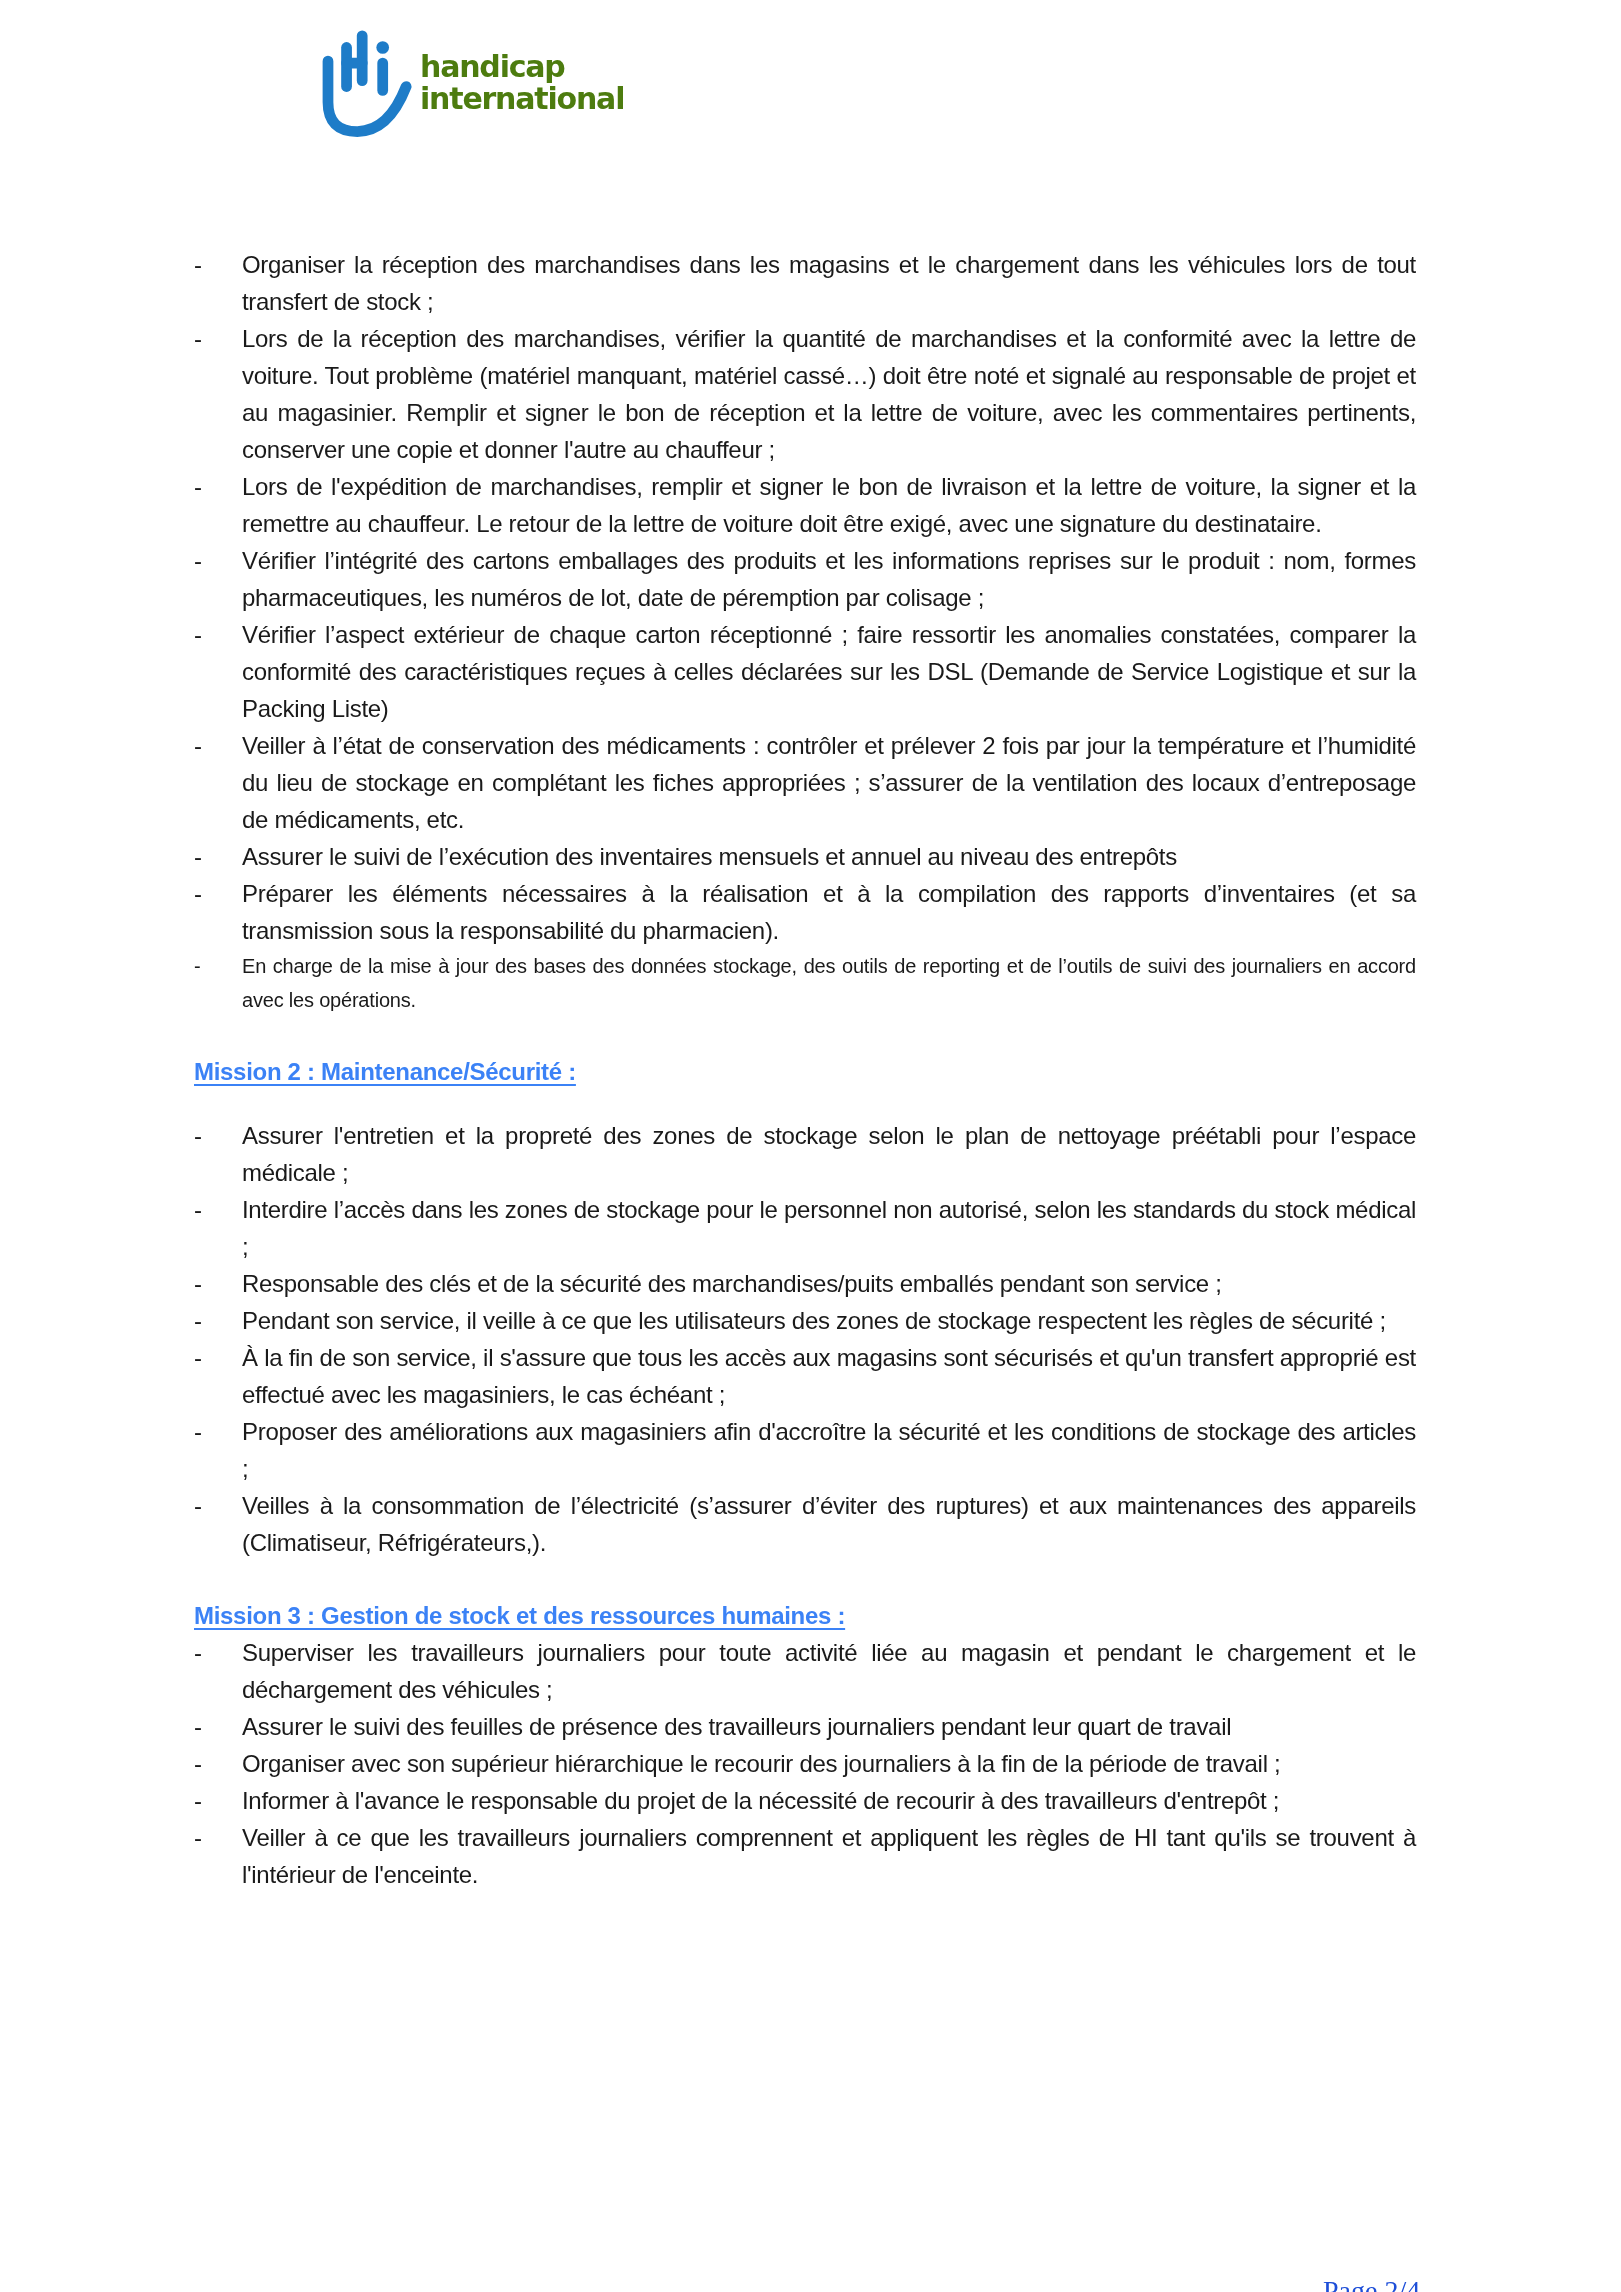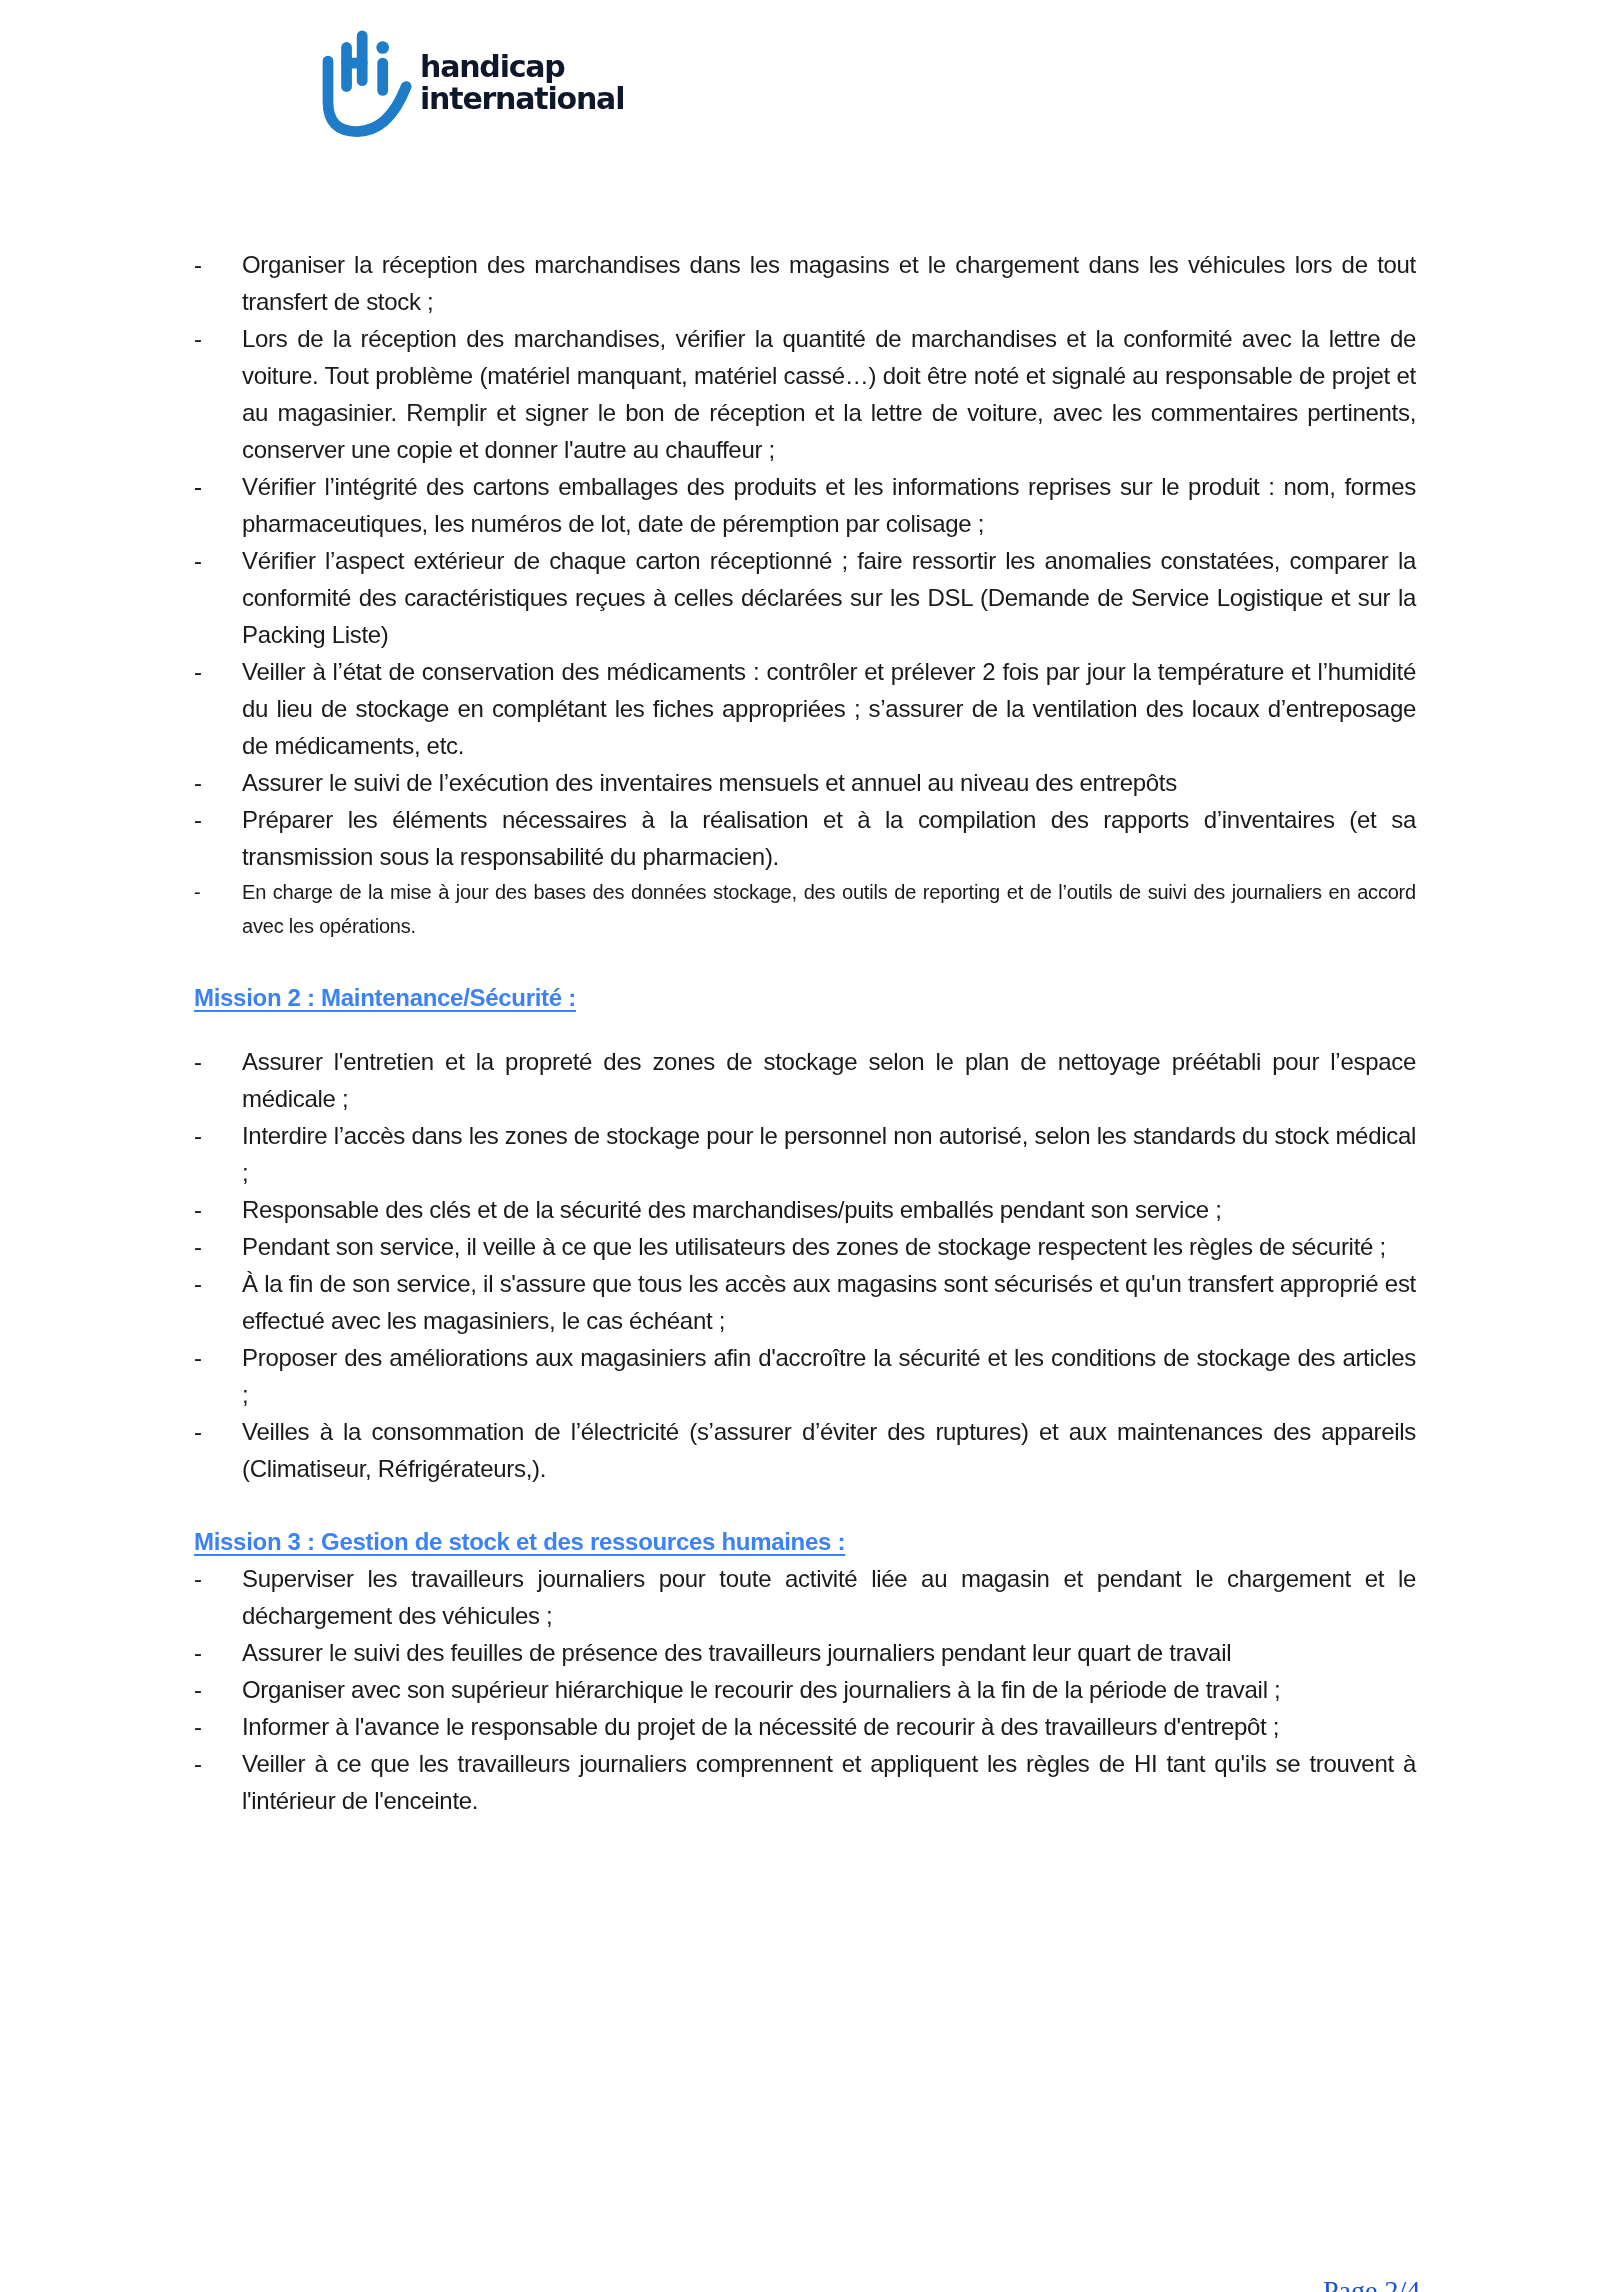--- a/index.html
+++ b/index.html
@@ -1,20 +1,20 @@
 <!DOCTYPE html>
 <html><head>
 <meta charset="utf-8">
 <style>
   html, body { margin:0; padding:0; background:#ffffff; }
   body { width:1621px; height:2293px; position:relative; overflow:hidden;
          font-family:"Liberation Sans", sans-serif; color:#1a1a1a; }
   .logo { position:absolute; left:316px; top:25.5px; width:343px; height:127px; }
   .logo svg { position:absolute; left:0; top:0; }
-  .logo-text { position:absolute; left:104px; top:25.5px; color:#0f172a;
+  .logo-text { position:absolute; left:104px; top:25.5px; color:#4d7c0f;
                font-family:"DejaVu Sans", sans-serif; font-weight:bold;
                font-size:30px; line-height:32px; letter-spacing:-1.2px; }
   .logo-text div { white-space:nowrap; }
   .content { position:absolute; left:194px; top:246px; width:1222px; }
   ul.items { list-style:none; margin:0; padding:0; }
   ul.items li { position:relative; padding-left:48px; font-size:24px; line-height:37px;
                 text-align:justify; letter-spacing:-0.3px; }
   ul.items li .dash { position:absolute; left:0; top:0; }
   ul.items li.small { font-size:20px; line-height:34px; letter-spacing:-0.2px; }
   .heading { color:#3b82f6; font-weight:bold; font-size:24px; line-height:37px;
@@ -41,21 +41,21 @@
   <div class="logo-text">
     <div>handicap</div>
     <div>international</div>
   </div>
 </div>
 
 <div class="content">
   <ul class="items">
     <li><span class="dash">-</span><span>Organiser la réception des marchandises dans les magasins et le chargement dans les véhicules lors de tout transfert de stock ;</span></li>
     <li><span class="dash">-</span><span>Lors de la réception des marchandises, vérifier la quantité de marchandises et la conformité avec la lettre de voiture. Tout problème (matériel manquant, matériel cassé…) doit être noté et signalé au responsable de projet et au magasinier. Remplir et signer le bon de réception et la lettre de voiture, avec les commentaires pertinents, conserver une copie et donner l'autre au chauffeur ;</span></li>
-    <li><span class="dash">-</span></li>
+    <li><span class="dash">-</span><span>Lors de l'expédition de marchandises, remplir et signer le bon de livraison et la lettre de voiture, la signer et la remettre au chauffeur. Le retour de la lettre de voiture doit être exigé, avec une signature du destinataire.</span></li>
     <li><span class="dash">-</span><span>Vérifier l’intégrité des cartons emballages des produits et les informations reprises sur le produit : nom, formes pharmaceutiques, les numéros de lot, date de péremption par colisage ;</span></li>
     <li><span class="dash">-</span><span>Vérifier l’aspect extérieur de chaque carton réceptionné ; faire ressortir les anomalies constatées, comparer la conformité des caractéristiques reçues à celles déclarées sur les DSL (Demande de Service Logistique et sur la Packing Liste)</span></li>
     <li><span class="dash">-</span><span>Veiller à l’état de conservation des médicaments : contrôler et prélever 2 fois par jour la température et l’humidité du lieu de stockage en complétant les fiches appropriées ; s’assurer de la ventilation des locaux d’entreposage de médicaments, etc.</span></li>
     <li><span class="dash">-</span><span>Assurer le suivi de l’exécution des inventaires mensuels et annuel au niveau des entrepôts</span></li>
     <li><span class="dash">-</span><span>Préparer les éléments nécessaires à la réalisation et à la compilation des rapports d’inventaires (et sa transmission sous la responsabilité du pharmacien).</span></li>
     <li class="small"><span class="dash">-</span><span>En charge de la mise à jour des bases des données stockage, des outils de reporting et de l’outils de suivi des journaliers en accord avec les opérations.</span></li>
   </ul>
 
   <div class="heading h2">Mission 2 : Maintenance/Sécurité :</div>
   <ul class="items">

